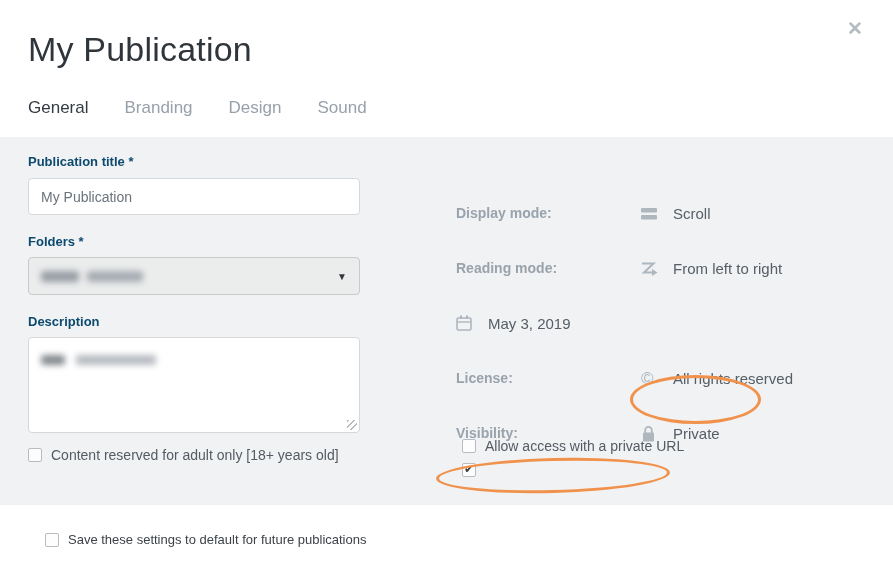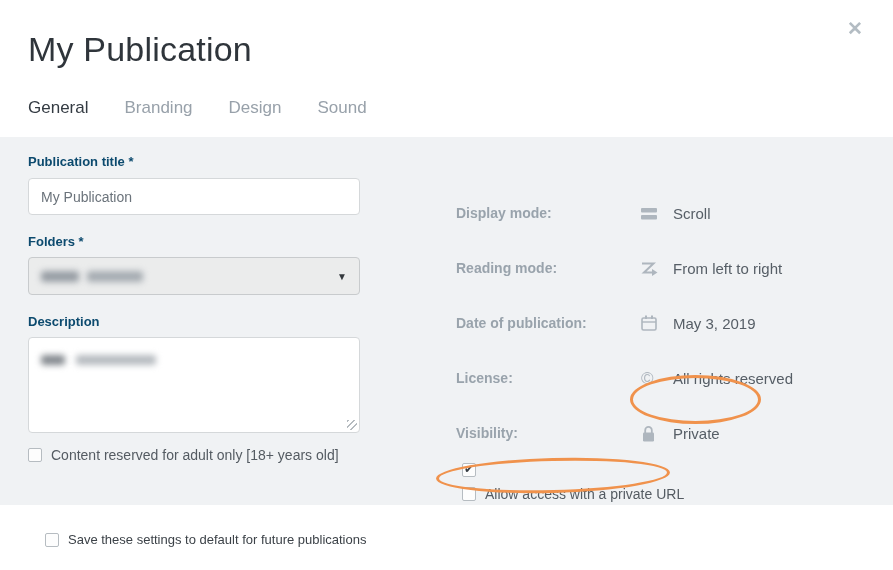--- a/index.html
+++ b/index.html
@@ -158,21 +158,20 @@
       <span class="prop-icon">
         <svg width="18" height="16" viewBox="0 0 18 16">
             <polyline points="1,3.5 12.5,3.5 3,12.5 11,12.5" fill="none" stroke="#aeb6be" stroke-width="2"></polyline>
             <path d="M11 9 L16.5 12.5 L11 16 Z" fill="#aeb6be"></path>
           </svg>
       </span>
       <span class="prop-value">From left to right</span>
     </div>
 
     <div class="prop-row" style="top:139px;">
-      <span class="prop-label">Date of publication:</span>
       <span class="prop-icon">
         <svg width="17" height="16" viewBox="0 0 17 16">
             <rect x="1" y="3" width="14" height="12" rx="1.5" fill="none" stroke="#aeb6be" stroke-width="1.6"></rect>
             <line x1="1" y1="7" x2="15" y2="7" stroke="#aeb6be" stroke-width="1.4"></line>
             <rect x="4" y="0.5" width="2" height="3.5" fill="#aeb6be"></rect>
             <rect x="10" y="0.5" width="2" height="3.5" fill="#aeb6be"></rect>
           </svg>
       </span>
       <span class="prop-value">May 3, 2019</span>
     </div>
@@ -187,21 +186,21 @@
       <span class="prop-label">Visibility:</span>
       <span class="prop-icon">
         <svg width="15" height="17" viewBox="0 0 15 17">
             <path d="M4.2 8 V5.2 a3.3 3.3 0 0 1 6.6 0 V8" fill="none" stroke="#aeb6be" stroke-width="1.8"></path>
             <rect x="2" y="7.5" width="11" height="9" rx="1.2" fill="#aeb6be"></rect>
           </svg>
       </span>
       <span class="prop-value">Private</span>
     </div>
 
-    <div class="check-row" style="left:462px; top:301px;margin-top:48px;">
+    <div class="check-row" style="left:462px; top:301px;">
       <span class="checkbox"></span>
       <span class="check-label">Allow access with a private URL</span>
     </div>
 
     <div class="check-row checked" style="left:462px; top:326px;">
       <span class="checkbox">
           <span class="mark">✔</span>
         </span>
     </div>
 

